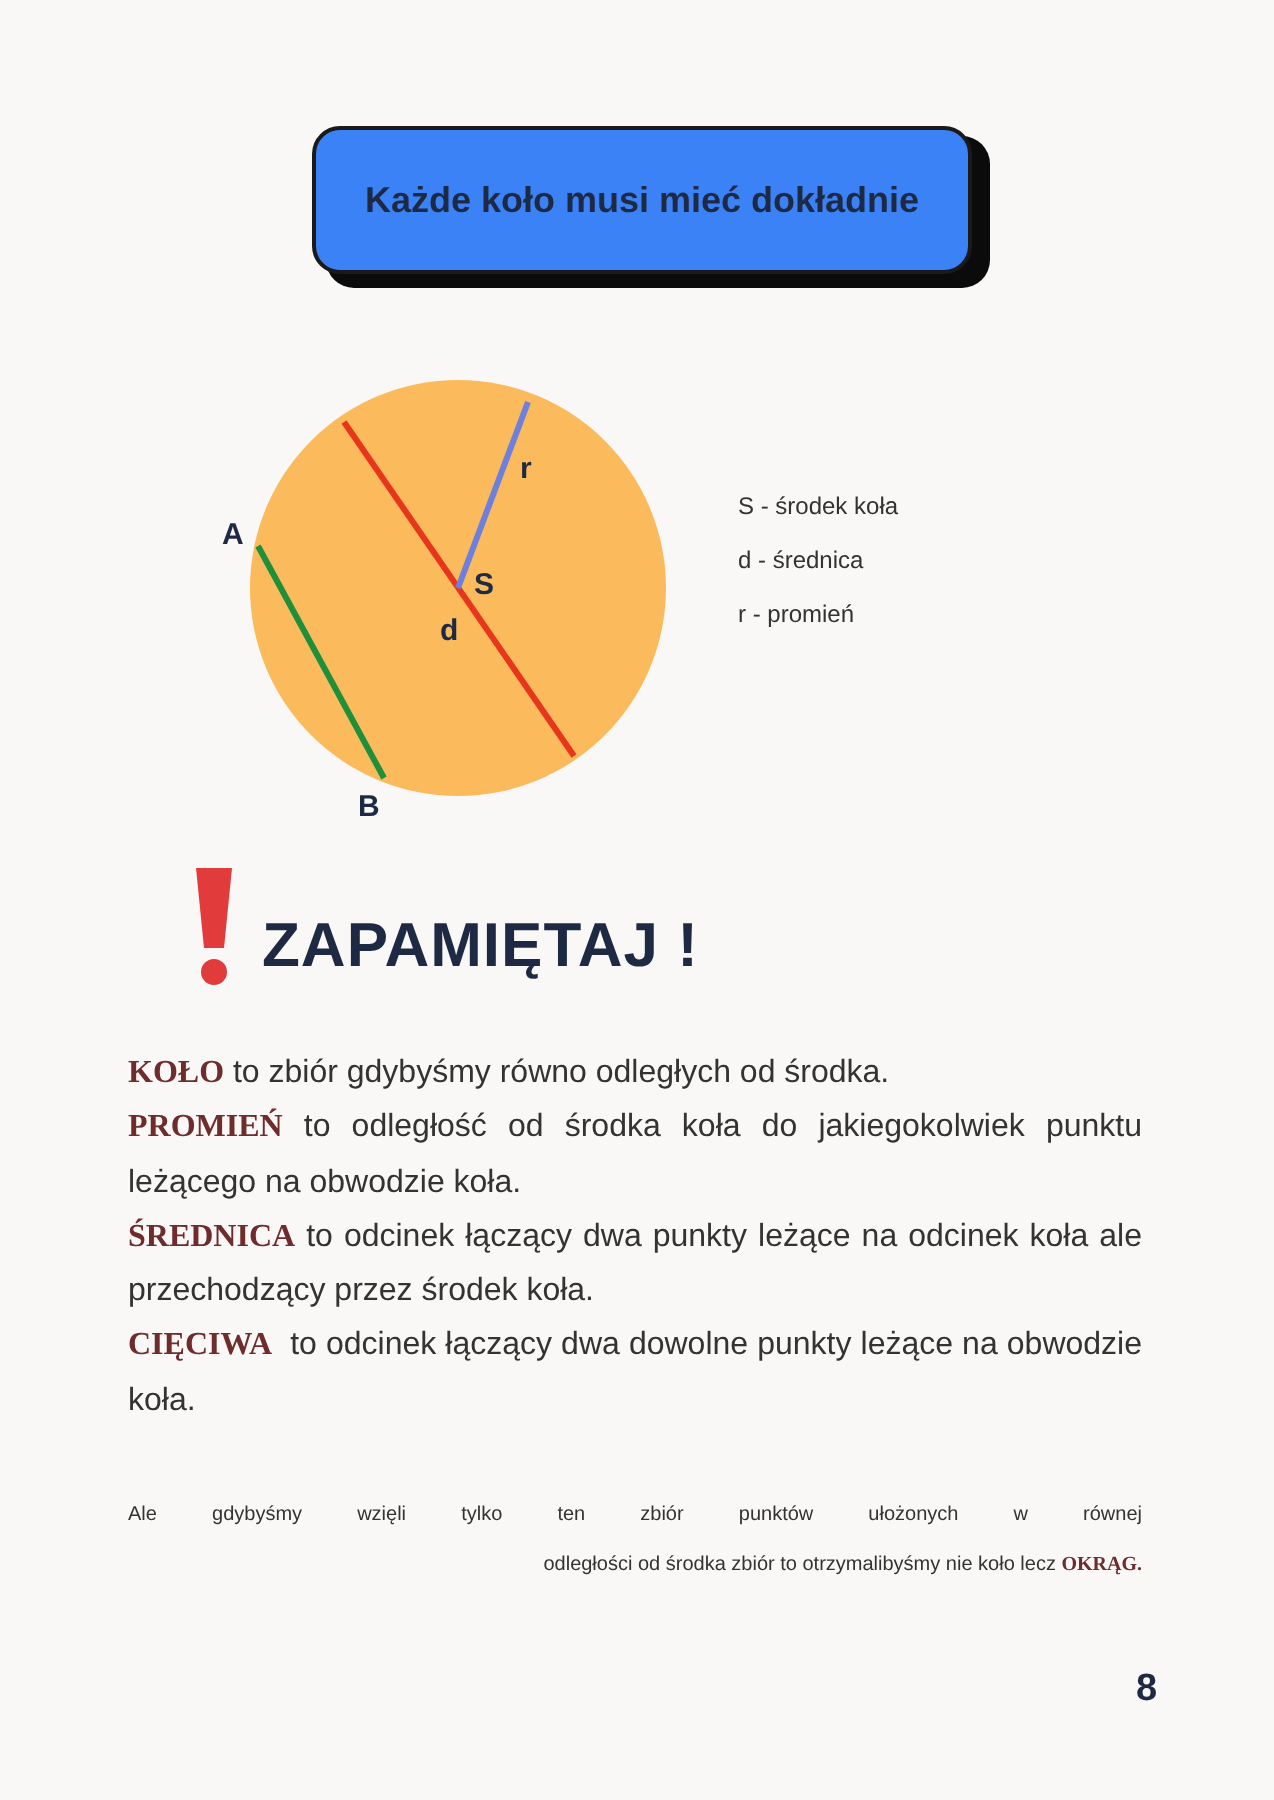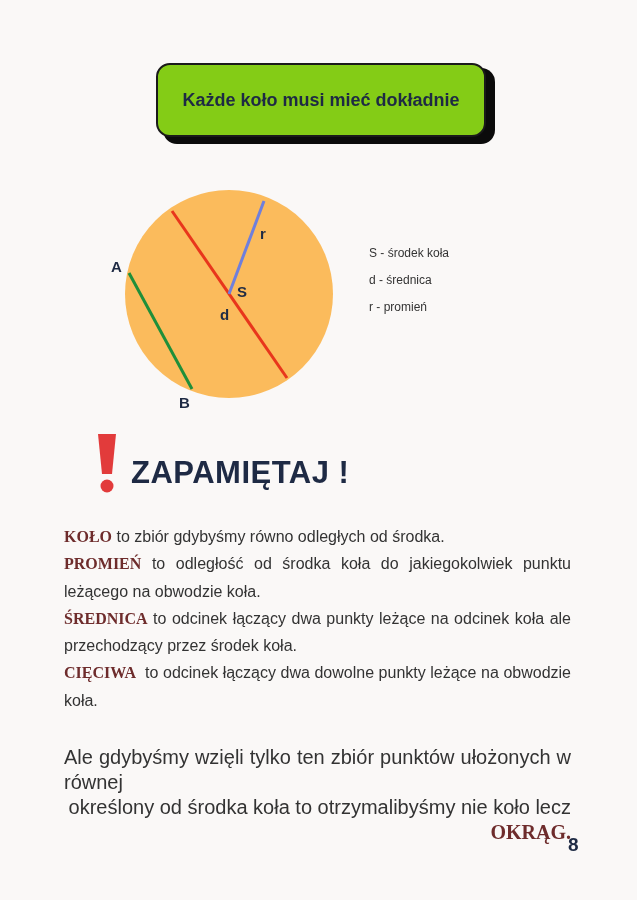--- a/index.html
+++ b/index.html
@@ -1,28 +1,28 @@
 <!DOCTYPE html>
 <html><head>
 <meta charset="utf-8">
 <style>
   html,body{margin:0;padding:0;}
   body{width:637px;height:900px;background:#faf8f7;position:relative;overflow:hidden;font-family:"Liberation Sans",sans-serif;color:#2b2b35;}
   .callout-shadow{position:absolute;left:163px;top:68px;width:332px;height:76px;background:#0b0b0b;border-radius:14px;}
-  .callout{position:absolute;left:156px;top:63px;width:330px;height:74px;background:#84cc16;border:2px solid #1a1a1a;border-radius:14px;box-sizing:border-box;display:flex;align-items:center;justify-content:center;text-align:center;}
+  .callout{position:absolute;left:156px;top:63px;width:330px;height:74px;background:#3b82f6;border:2px solid #1a1a1a;border-radius:14px;box-sizing:border-box;display:flex;align-items:center;justify-content:center;text-align:center;}
   .callout-text{font-weight:bold;font-size:18px;line-height:25px;color:#1e2a44;}
   svg.diagram{position:absolute;left:0;top:0;}
   .legend{position:absolute;left:369px;top:240px;font-size:12px;line-height:27px;color:#333;}
   .legend div{white-space:nowrap;}
   .excl{position:absolute;left:96px;top:432px;width:22px;height:62px;}
   .remember{position:absolute;left:131px;top:455px;font-size:31px;font-weight:bold;color:#1e2a44;letter-spacing:0.5px;}
   .defs{position:absolute;left:64px;top:523px;width:507px;font-size:16px;line-height:27.3px;color:#333;text-align:justify;}
   .defs p{margin:0;}
   .term{font-weight:bold;color:#6e2c2c;font-family:Liberation Serif, serif;}
-  .final{position:absolute;left:64px;top:745px;width:507px;font-size:20px;line-height:25px;color:#333;text-align:justify;text-align-last:justify;}
+  .final{position:absolute;left:64px;top:745px;width:507px;font-size:10px;line-height:25px;color:#333;text-align:justify;text-align-last:justify;}
   .final .l2{text-align:right;text-align-last:right;display:block;}
   .pagenum{position:absolute;left:568px;top:834px;font-size:19px;font-weight:bold;color:#1e2a44;}
 </style>
 </head>
 <body>
 
 <div class="callout-shadow"></div>
 <div class="callout">
   <div class="callout-text">
     <div>Każde koło musi mieć dokładnie</div>
@@ -55,16 +55,16 @@
 
 <div class="defs">
   <p><span class="term">KOŁO</span><span> to zbiór gdybyśmy równo odległych od środka.</span></p>
   <p><span class="term">PROMIEŃ</span><span> to odległość od środka koła do jakiegokolwiek punktu leżącego na obwodzie koła.</span></p>
   <p><span class="term">ŚREDNICA</span><span> to odcinek łączący dwa punkty leżące na odcinek koła ale przechodzący przez środek koła.</span></p>
   <p><span class="term">CIĘCIWA</span><span style="white-space:pre-wrap;">  to odcinek łączący dwa dowolne punkty leżące na obwodzie koła.</span></p>
 </div>
 
 <div class="final">
   <span>Ale gdybyśmy wzięli tylko ten zbiór punktów ułożonych w równej</span>
-  <span class="l2"><span>określony od środka koła to otrzymalibyśmy nie koło lecz </span><span class="term">OKRĄG.</span></span>
+  <span class="l2"><span>odległości od środka zbiór to otrzymalibyśmy nie koło lecz </span><span class="term">OKRĄG.</span></span>
 </div>
 
 <div class="pagenum">8</div>
 
 </body></html>

